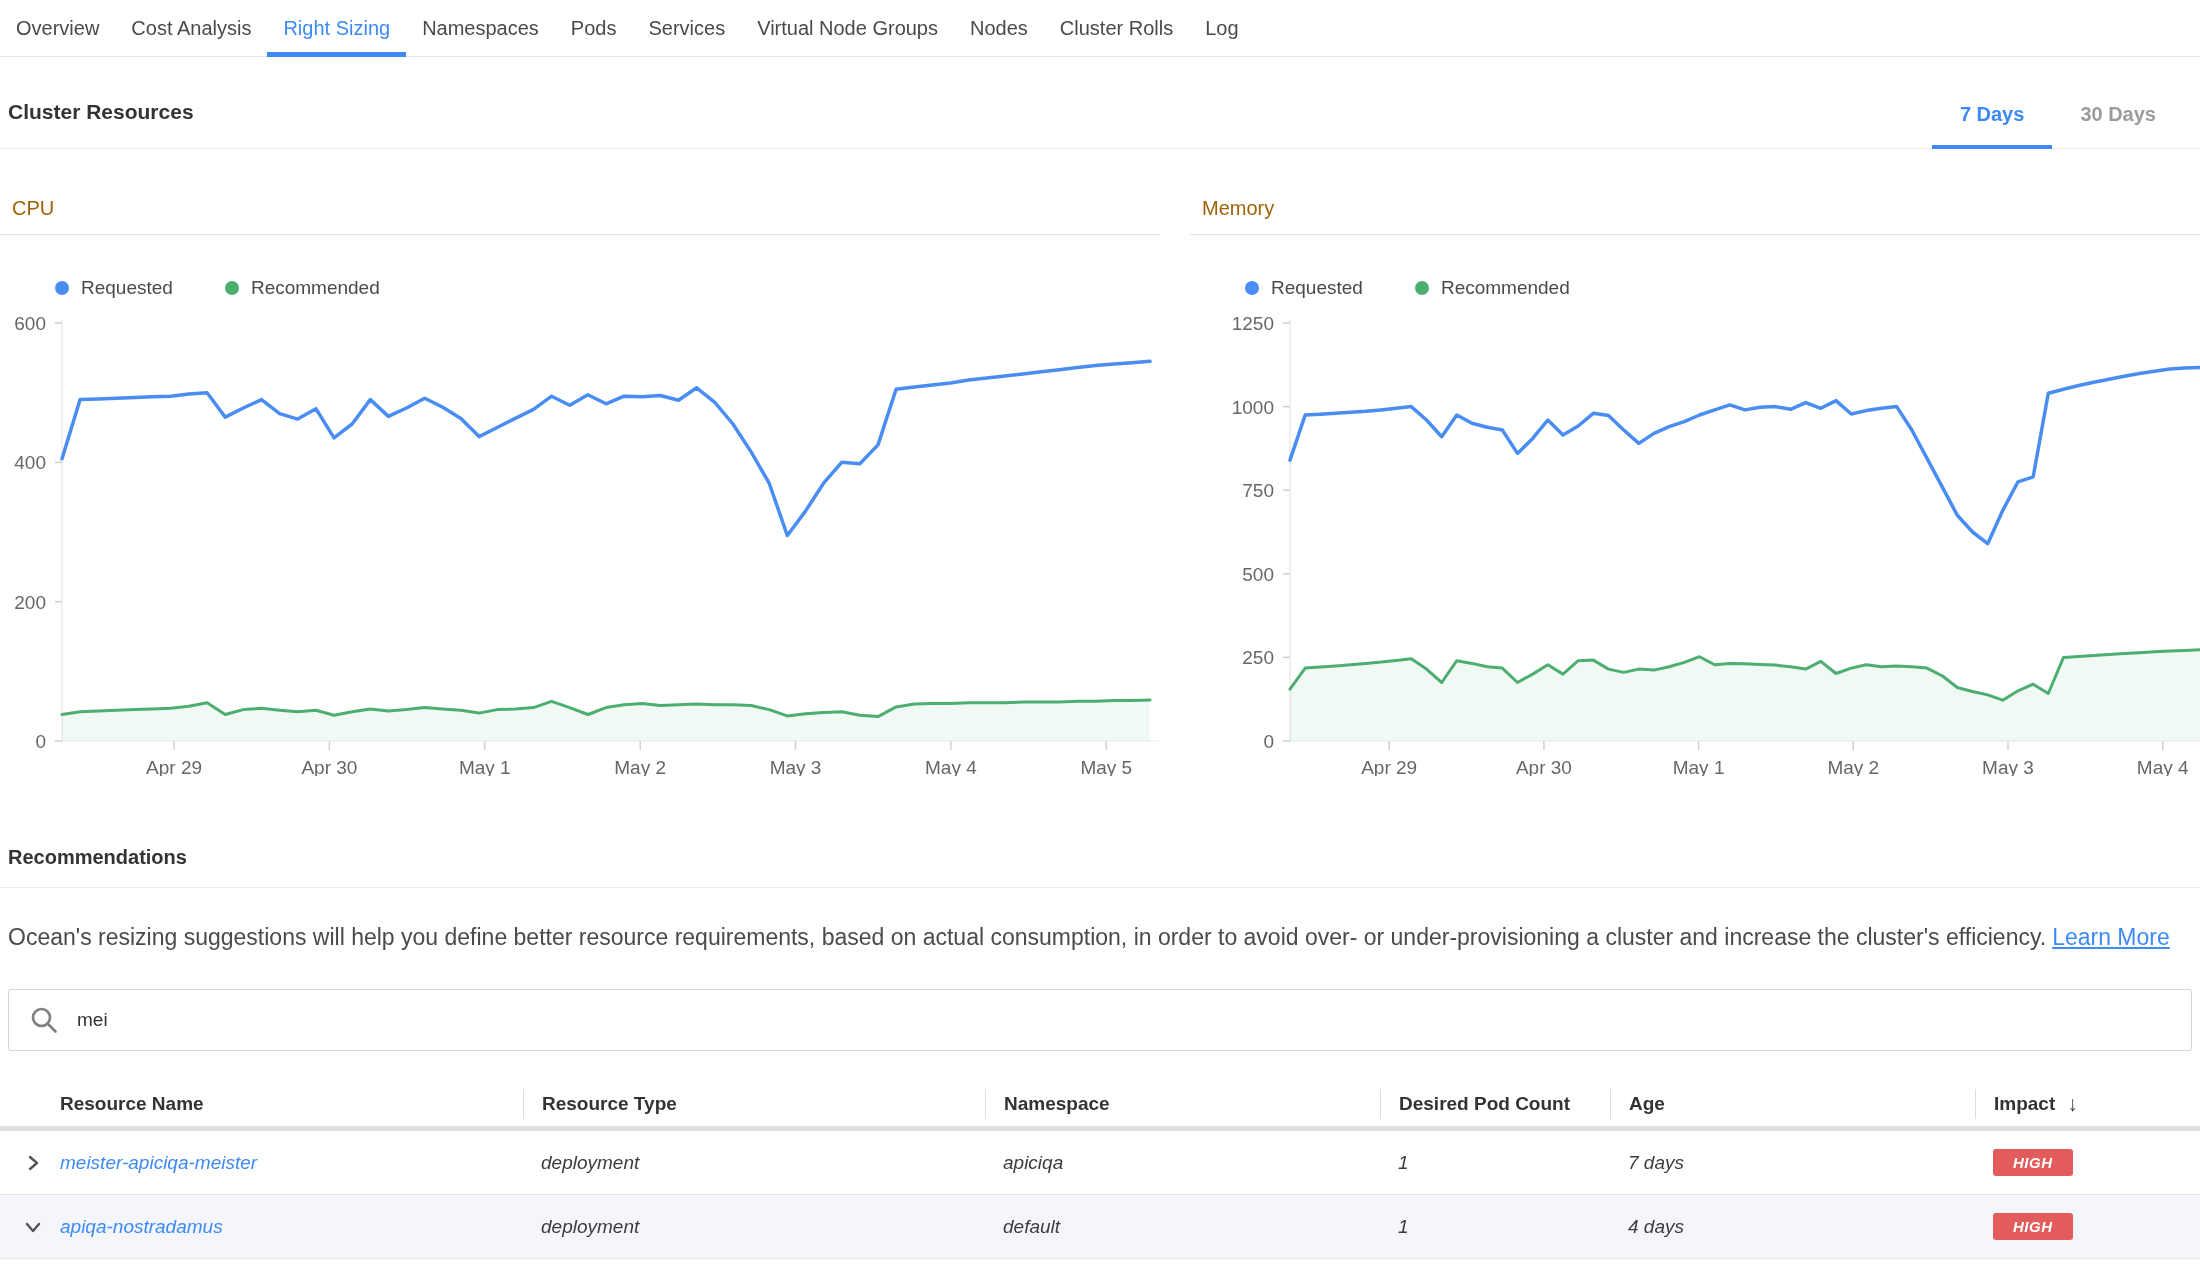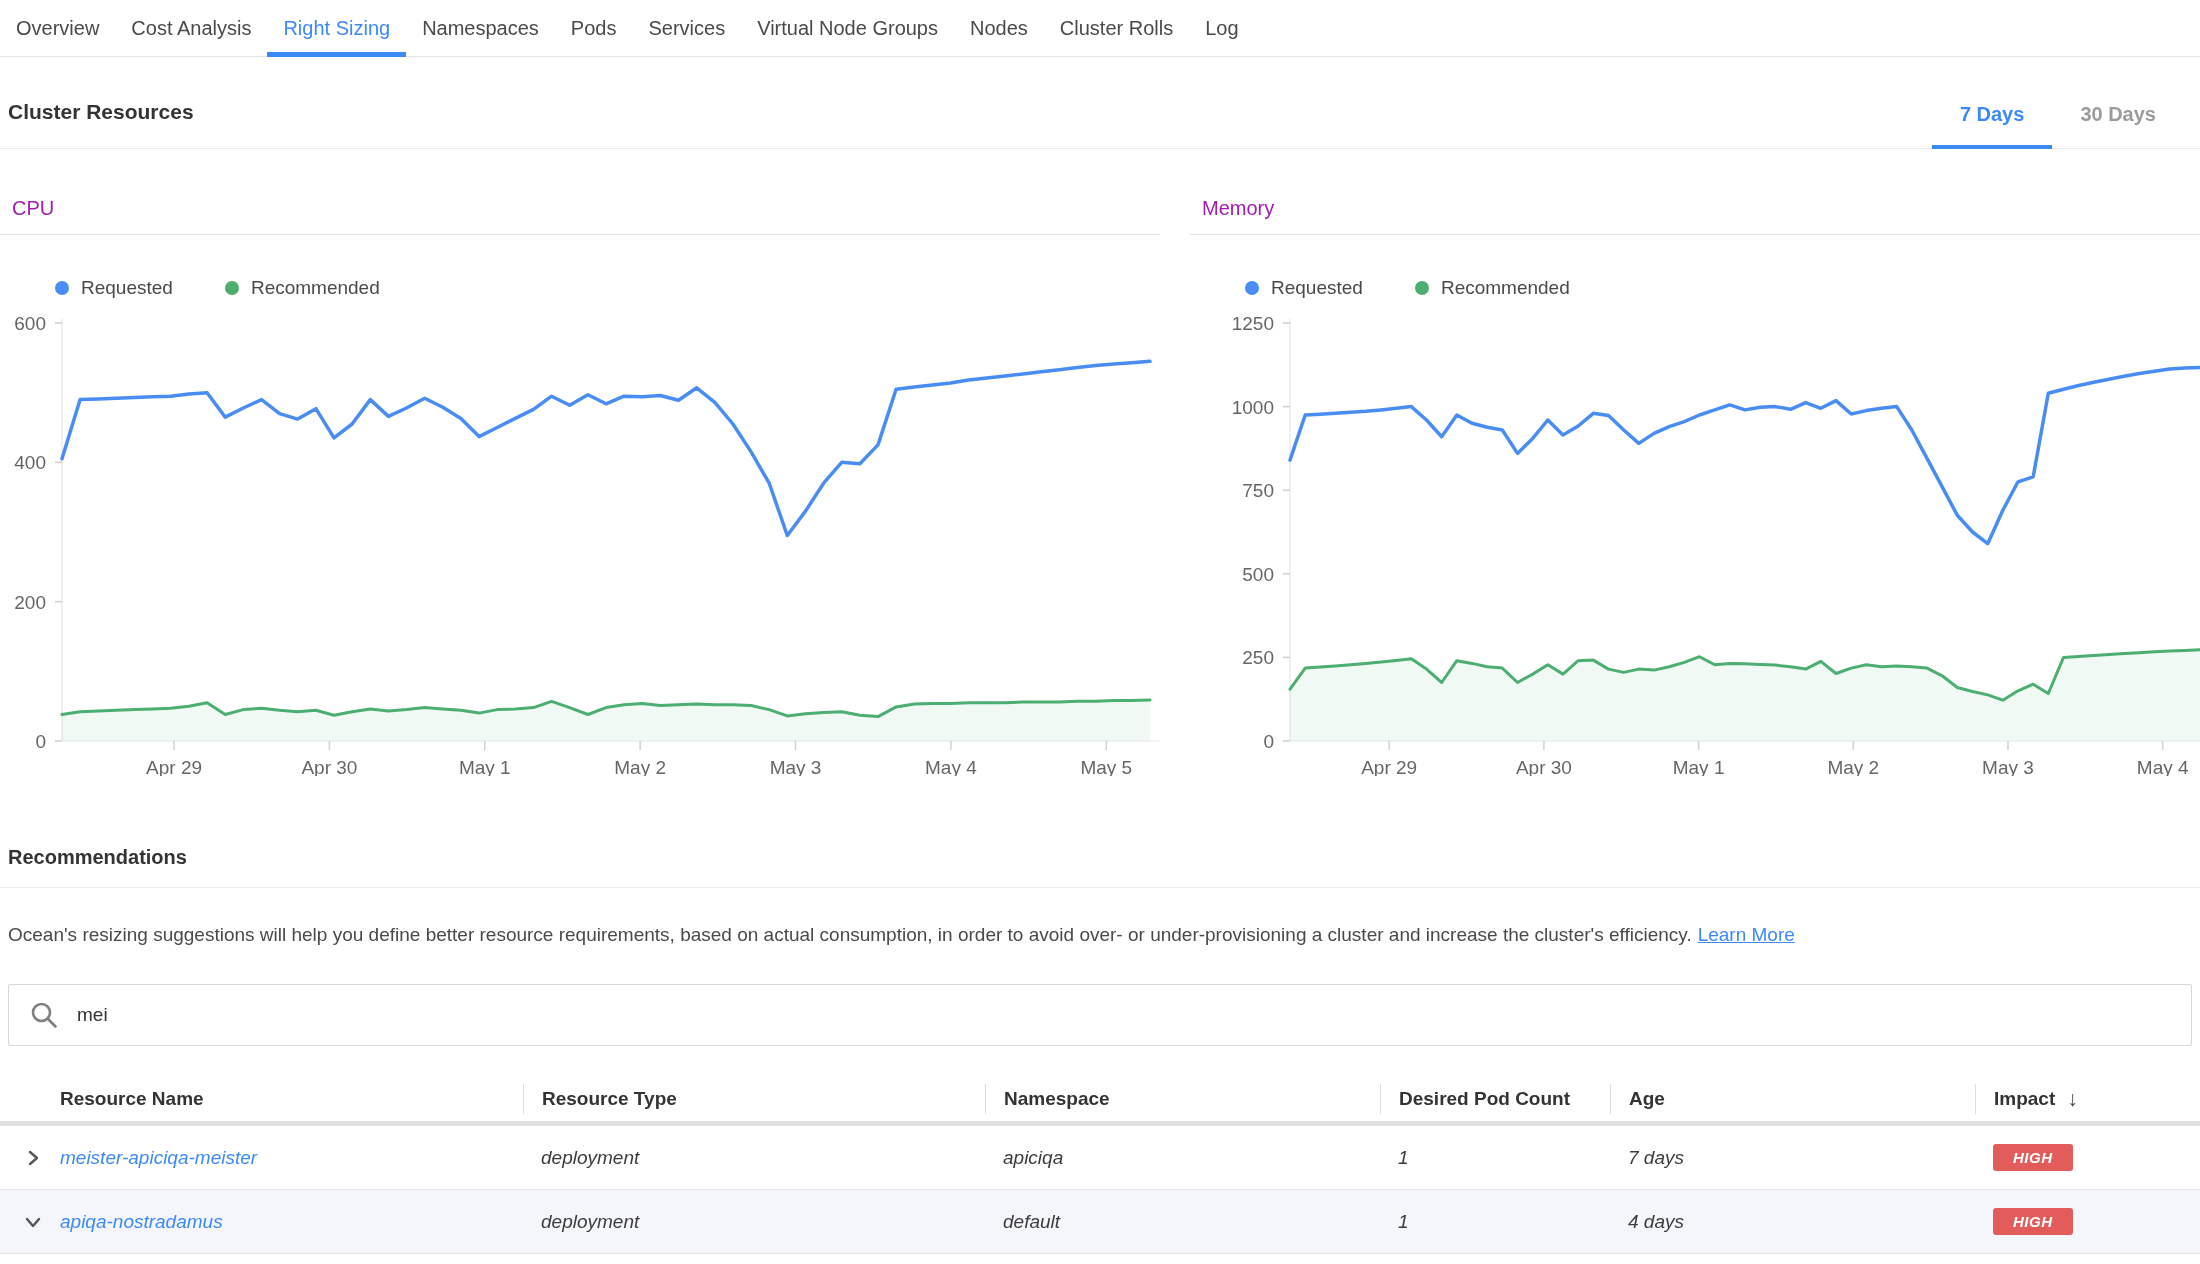--- a/index.html
+++ b/index.html
@@ -18,31 +18,31 @@
   .section-title { align-self:flex-end; padding:0 0 24px 8px; font-size:21px; font-weight:600; color:#333; }
   .periods { display:flex; margin-right:16px; }
   .period { font-size:20px; font-weight:700; color:#9b9b9b; padding:0 28px 22px; display:flex; align-items:flex-end; cursor:pointer; position:relative; }
   .period.active { color:#3d8af7; }
   .period.active::after { content:""; position:absolute; left:0; right:0; bottom:-1px; height:4px; background:#3d8af7; }
 
   
   .charts { display:flex; gap:30px; margin-top:48px; }
   .chart-left  { width:1160px; flex:none; }
   .chart-right { flex:1; min-width:0; overflow:hidden; }
-  .chart-title { font-size:20px; font-weight:500; color:#a21caf; padding:0 0 14px 12px; border-bottom:1px solid #e4e4e4; }
+  .chart-title { font-size:20px; font-weight:500; color:#a16207; padding:0 0 14px 12px; border-bottom:1px solid #e4e4e4; }
   .legend { display:flex; gap:52px; margin:42px 0 0 55px; }
   .legend-item { display:flex; align-items:center; gap:12px; font-size:19px; color:#4a4a4a; }
   .dot { width:14px; height:14px; border-radius:50%; flex:none; }
   svg.chartsvg { display:block; margin-top:12px; }
   svg.chartsvg text { font-family:"Liberation Sans","DejaVu Sans",sans-serif; }
 
   
   .reco-head { border-bottom:1px solid #ececec; margin-top:70px; padding:0 0 18px 8px; }
   .reco-title { font-size:20px; font-weight:600; color:#333; }
-  .reco-desc { font-size:19px; color:#4a4a4a; margin:36px 0 0 8px; white-space:nowrap; }
+  .reco-desc { font-size:23px; color:#4a4a4a; margin:36px 0 0 8px; white-space:nowrap; }
   .learn-more { color:#3d8af7; text-decoration:underline; cursor:pointer; margin-left:6px; }
 
   
   .searchbox { margin:38px 8px 0 8px; height:62px; border:1px solid #d8d8d8; border-radius:2px; display:flex; align-items:center; padding:0 20px; gap:16px; background:#fff; }
   .searchbox input { border:none; outline:none; font-size:19px; color:#333; flex:1; font-family:inherit; background:transparent; }
 
   
   .table { margin-top:30px; }
   .thead { display:flex; border-bottom:5px solid #e0e0e0; height:50px; align-items:center; }
   .th { font-size:19px; font-weight:700; color:#333; padding-left:18px; display:flex; align-items:center; gap:12px; height:30px; border-left:1px solid #ddd; flex:none; }

